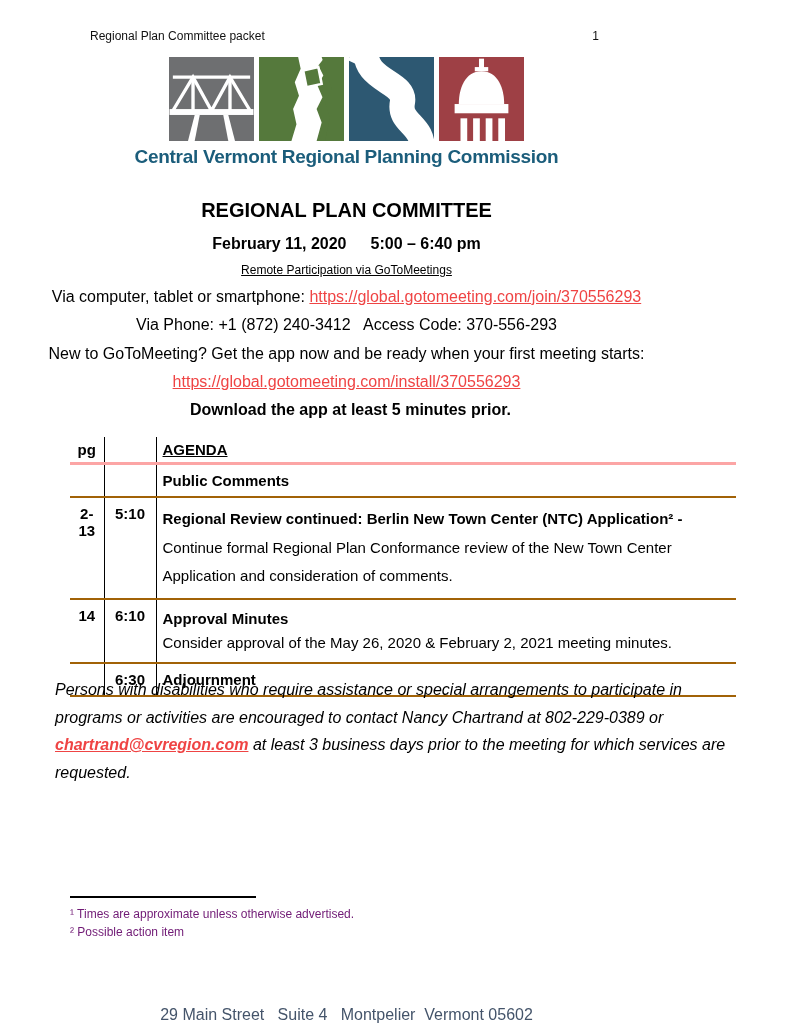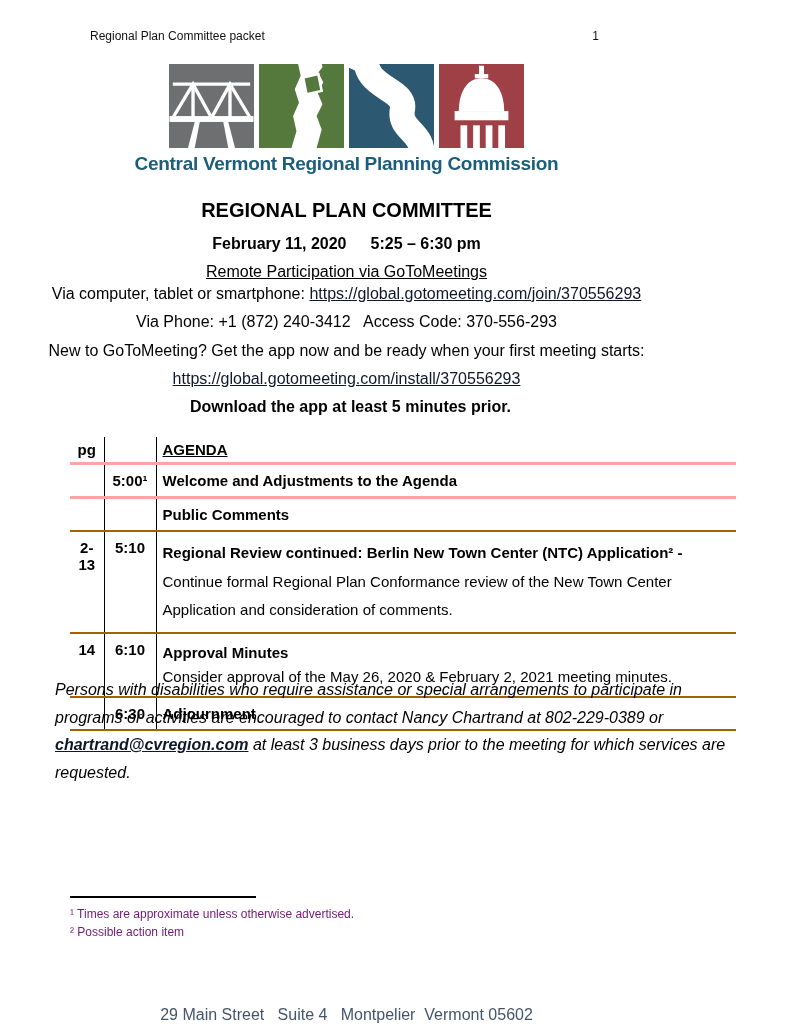--- a/index.html
+++ b/index.html
@@ -14,38 +14,38 @@
   .page { position:relative; width:693px; height:1024px; background:#fff; }
 
   
   .hdr {
     position:absolute; top:29px; left:90px; right:94px;
     display:flex; justify-content:space-between;
     font-size:12px; color:#111;
   }
 
   
-  .logo { position:absolute; top:64px; left:0; right:0; text-align:center; }
+  .logo { position:absolute; top:57px; left:0; right:0; text-align:center; }
   .tiles { display:flex; justify-content:center; gap:5px; }
   .tile { width:85px; height:84px; }
   .tile svg { display:block; width:85px; height:84px; }
   .orgname {
     margin-top:5px; font-size:19px; font-weight:bold;
     color:#1b5d7b; letter-spacing:-0.3px;
   }
 
   
   .meeting { position:absolute; top:199px; left:0; right:0; text-align:center; }
   .m-title { font-size:20px; font-weight:bold; margin-bottom:13px; }
   .m-date  { font-size:16px; font-weight:bold; display:flex; justify-content:center; gap:24px; margin-bottom:10px; }
-  .m-remote{ font-size:16px; text-decoration:underline; margin-bottom:4px; }
+  .m-remote{ font-size:12px; text-decoration:underline; margin-bottom:11px; }
   .m-line  { font-size:16px; margin-bottom:10px; }
   .m-phone { font-size:16px; white-space:pre-wrap; margin-bottom:11px; }
   .m-download { font-size:16px; font-weight:bold;padding-left:8px; }
-  a.link { color:#0f172a; text-decoration:underline; cursor:pointer;margin-top:8px; }
+  a.link { color:#ef4444; text-decoration:underline; cursor:pointer;margin-top:8px; }
   .it-link { font-style:italic; font-weight:bold; }
 
   
   table.agenda {
     position:absolute; top:437px; left:70px; width:666px;
     border-collapse:collapse; font-size:15px;
   }
   table.agenda td { vertical-align:top; padding:4px 6px; }
   td.c-pg   { width:34px; border-right:1px solid #000; font-weight:bold; text-align:center; white-space:pre-line; padding-left:2px; padding-right:2px; }
   td.c-time { width:52px; border-right:1px solid #000; font-weight:bold; text-align:center; }
@@ -129,46 +129,41 @@
         </svg>
       </div>
     </div>
     <div class="orgname">Central Vermont Regional Planning Commission</div>
   </div>
 
   <div class="meeting">
     <div class="m-title">REGIONAL PLAN COMMITTEE</div>
     <div class="m-date">
       <span>February 11, 2020</span>
-      <span>5:25 – 6:30 pm</span>
+      <span>5:00 – 6:40 pm</span>
     </div>
     <div class="m-remote">Remote Participation via GoToMeetings</div>
     <div class="m-line">
       <span>Via computer, tablet or smartphone: </span><a class="link">https://global.gotomeeting.com/join/370556293</a>
     </div>
     <div class="m-phone">Via Phone: +1 (872) 240-3412   Access Code: 370-556-293</div>
     <div class="m-line">New to GoToMeeting? Get the app now and be ready when your first meeting starts:</div>
     <div class="m-line">
       <a class="link">https://global.gotomeeting.com/install/370556293</a>
     </div>
     <div class="m-download">Download the app at least 5 minutes prior.</div>
   </div>
 
   <table class="agenda">
     <tbody>
         <tr class="thin">
       <td class="c-pg"><span class="h-pg">pg</span></td>
       <td class="c-time"></td>
       <td class="c-item"><span class="h-agenda">AGENDA</span></td>
     </tr>
-    <tr class="thin pad">
-      <td class="c-pg"></td>
-      <td class="c-time">5:00¹</td>
-      <td class="c-item"><span class="b">Welcome and Adjustments to the Agenda</span></td>
-    </tr>
     <tr class="thick pad">
       <td class="c-pg"></td>
       <td class="c-time"></td>
       <td class="c-item"><span class="b">Public Comments</span></td>
     </tr>
     <tr class="thick pad">
       <td class="c-pg">2-
 13</td>
       <td class="c-time">5:10</td>
       <td class="c-item lh-wide">

